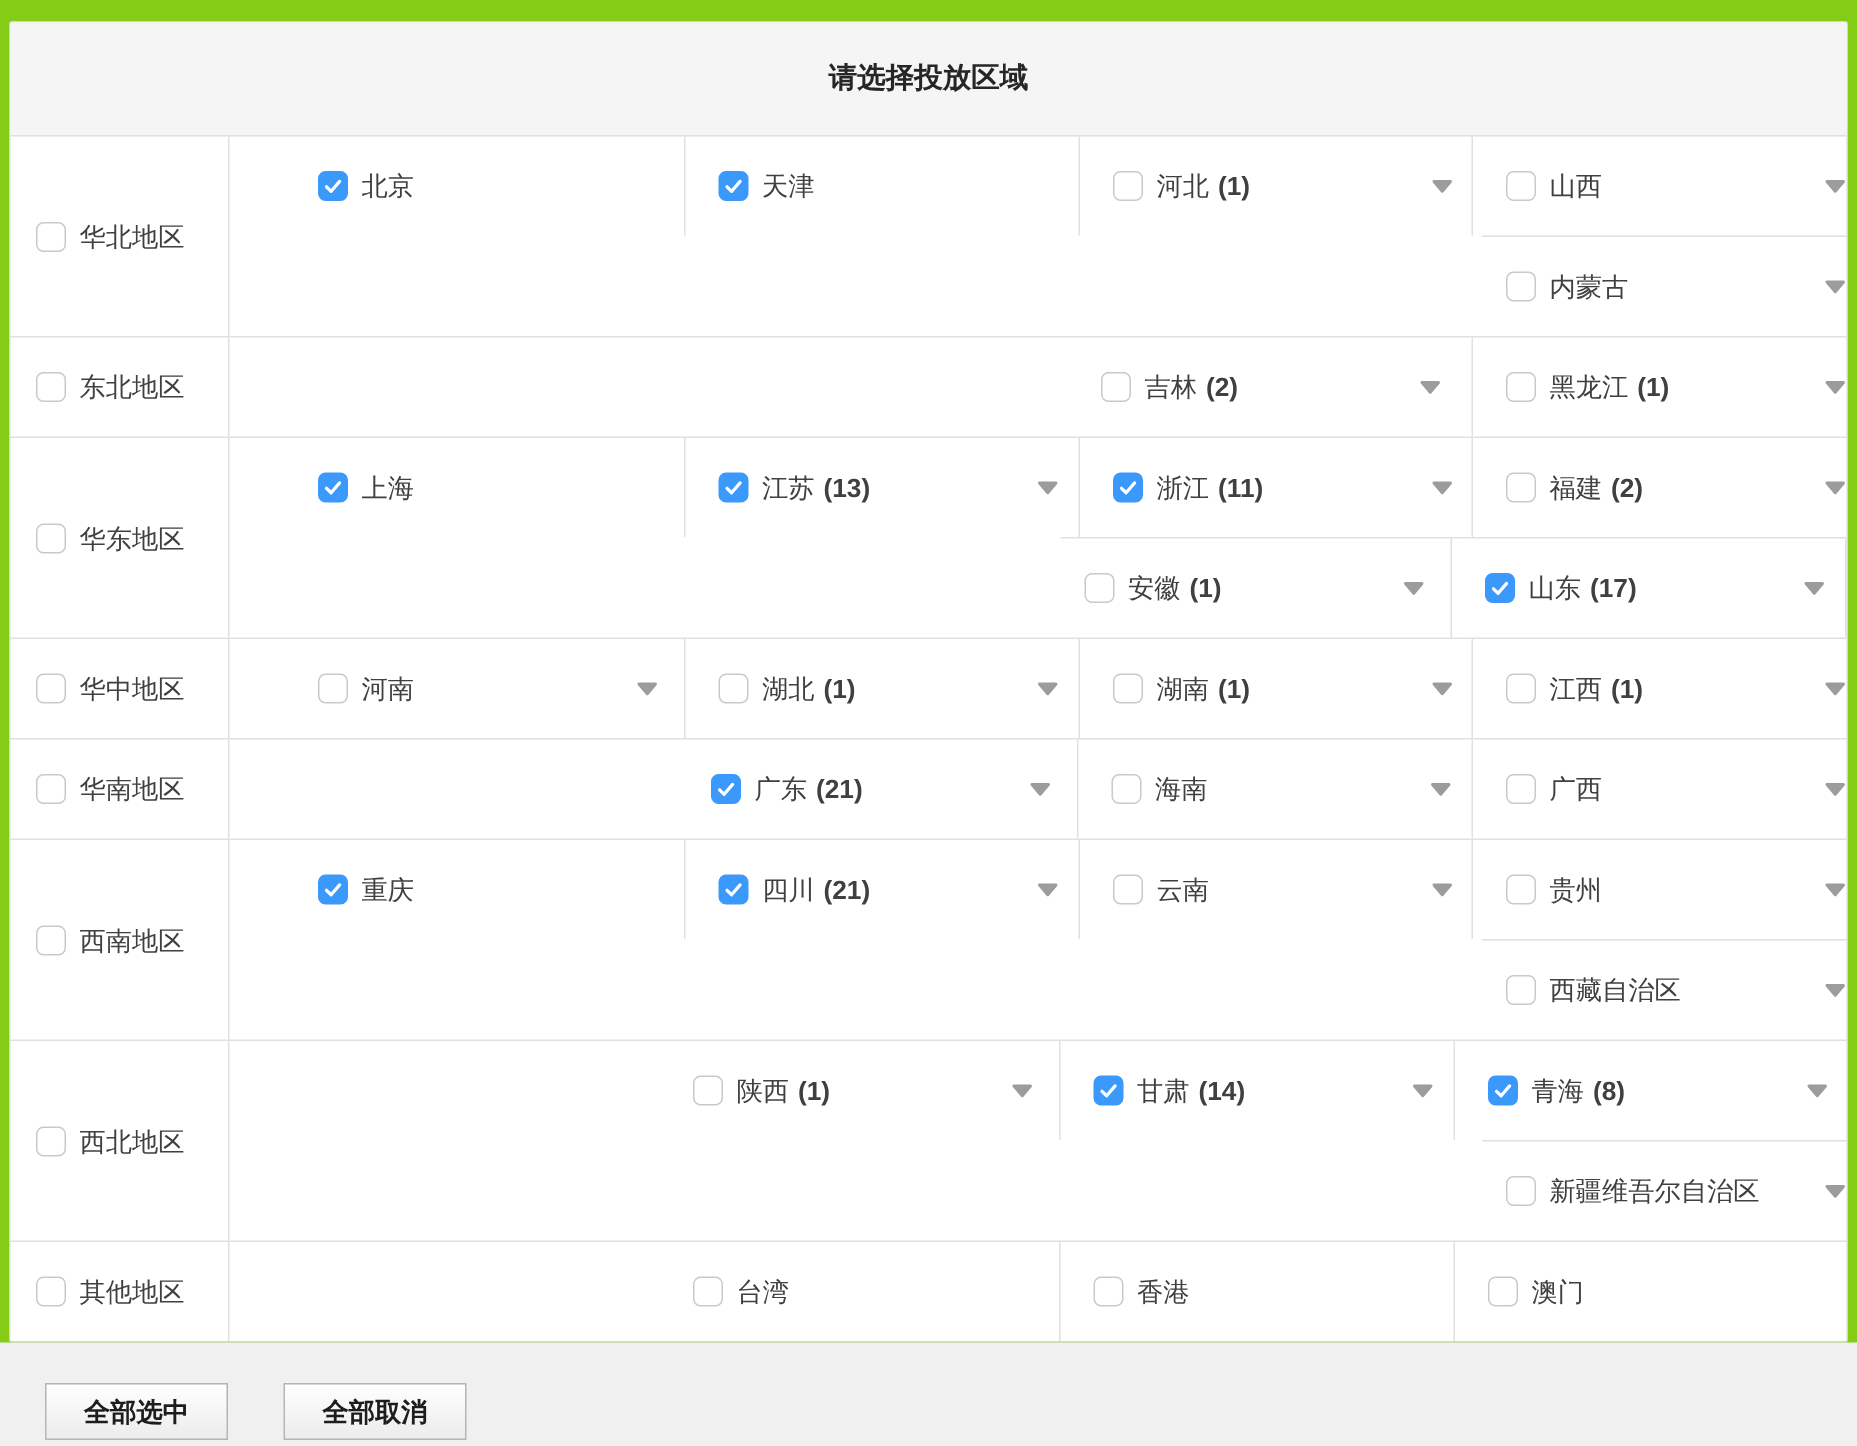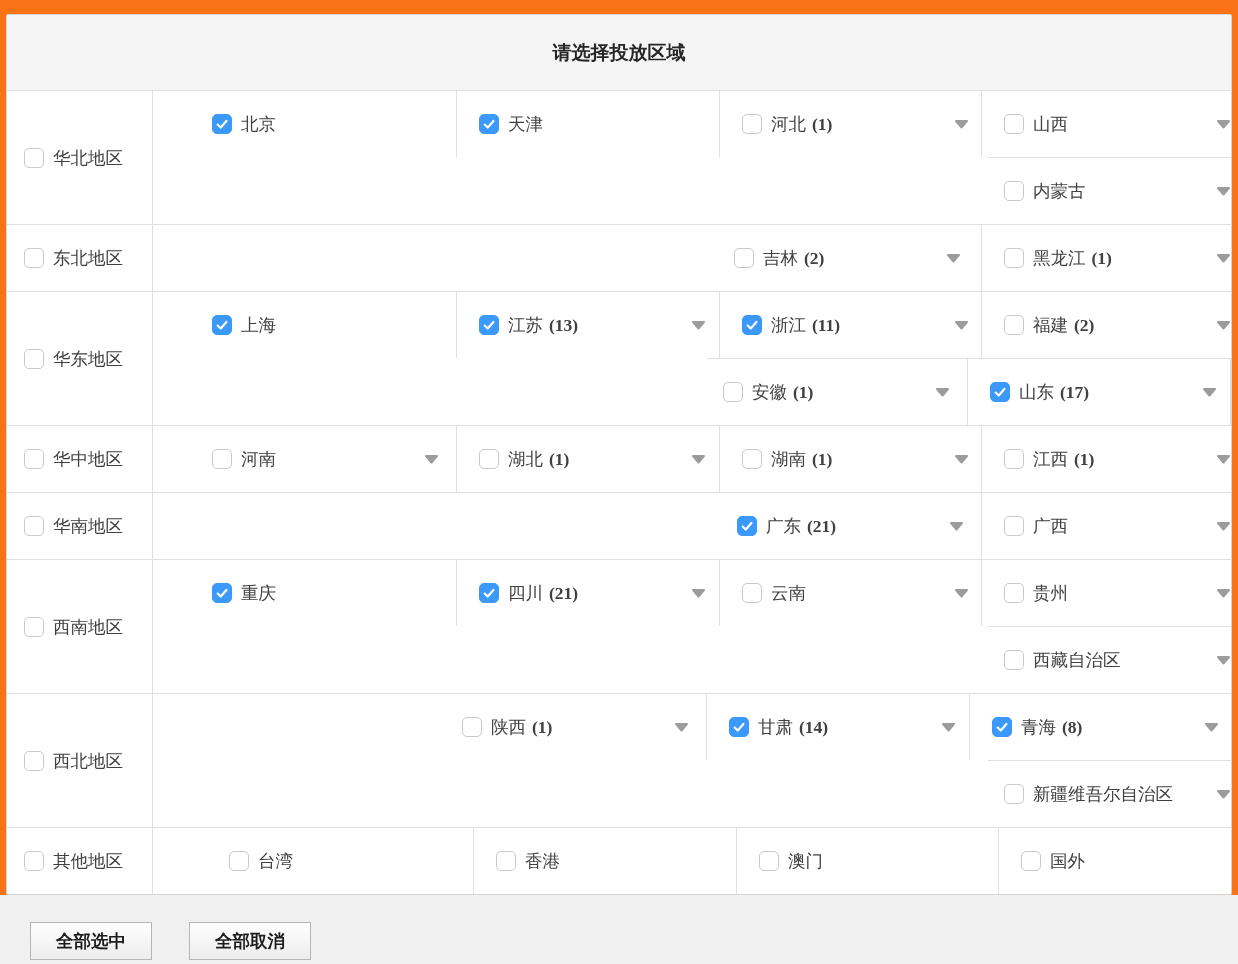--- a/index.html
+++ b/index.html
@@ -1,17 +1,17 @@
 <!DOCTYPE html>
 <html><head>
 <meta charset="utf-8">
 <style>
   html,body{margin:0;padding:0;background:#fff;}
   .page{width:1238px;height:964px;position:relative;overflow:hidden;
-        font-family:Liberation Serif, serif;color:#404040;background:#f97316;}
+        font-family:Liberation Sans, sans-serif;color:#404040;background:#84cc16;}
   .panel{position:absolute;left:6px;top:14px;width:1224px;border:1px solid #d5d5d5;border-radius:2px;background:#fff;}
   .panel-header{height:75px;line-height:75px;text-align:center;background:#f5f5f5;
                 font-size:19px;font-weight:700;color:#262626;border-bottom:1px solid #e0e0e0;}
   .region-row{display:flex;}
   .region-row + .region-row{border-top:1px solid #e0e0e0;}
   .region-cell{width:146px;flex:none;border-right:1px solid #e0e0e0;display:flex;align-items:center;
                padding-left:17px;box-sizing:border-box;}
   .prov-col{flex:1;display:flex;flex-direction:column;min-width:0;align-items:flex-end;}
   .sub-row{display:flex;height:66px;}
   .sub-row + .sub-row{border-top:1px solid #e0e0e0;}
@@ -291,20 +291,29 @@
                   </svg>
                 </span>
                 <span class="txt">
                   <span class="lbl">广东</span>
                   <span class="cnt">(21)</span>
                 </span>
                 <svg viewBox="0 0 15 10" width="15" height="10" class="arrow">
                   <path d="M2 2 L13 2 L7.5 8.5 Z" fill="#9c9c9c" stroke="#9c9c9c" stroke-width="2" stroke-linejoin="round"></path>
                 </svg>
               </div>
+              <div class="cell c1">
+                <span class="cb"></span>
+                <span class="txt">
+                  <span class="lbl">海南</span>
+                </span>
+                <svg viewBox="0 0 15 10" width="15" height="10" class="arrow">
+                  <path d="M2 2 L13 2 L7.5 8.5 Z" fill="#9c9c9c" stroke="#9c9c9c" stroke-width="2" stroke-linejoin="round"></path>
+                </svg>
+              </div>
               <div class="cell c2 span">
                 <span class="cb"></span>
                 <span class="txt">
                   <span class="lbl">广西</span>
                 </span>
                 <svg viewBox="0 0 15 10" width="15" height="10" class="arrow">
                   <path d="M2 2 L13 2 L7.5 8.5 Z" fill="#9c9c9c" stroke="#9c9c9c" stroke-width="2" stroke-linejoin="round"></path>
                 </svg>
               </div>
             </div>
@@ -454,26 +463,20 @@
               <div class="cell c1">
                 <span class="cb"></span>
                 <span class="txt">
                   <span class="lbl">香港</span>
                 </span>
               </div>
               <div class="cell c2">
                 <span class="cb"></span>
                 <span class="txt">
                   <span class="lbl">澳门</span>
-                </span>
-              </div>
-              <div class="cell c3 span">
-                <span class="cb"></span>
-                <span class="txt">
-                  <span class="lbl">国外</span>
                 </span>
               </div>
             </div>
           </div>
         </div>
       </div>
   </div>
   <div class="footer">
     <button class="btn">全部选中</button>
     <button class="btn">全部取消</button>

